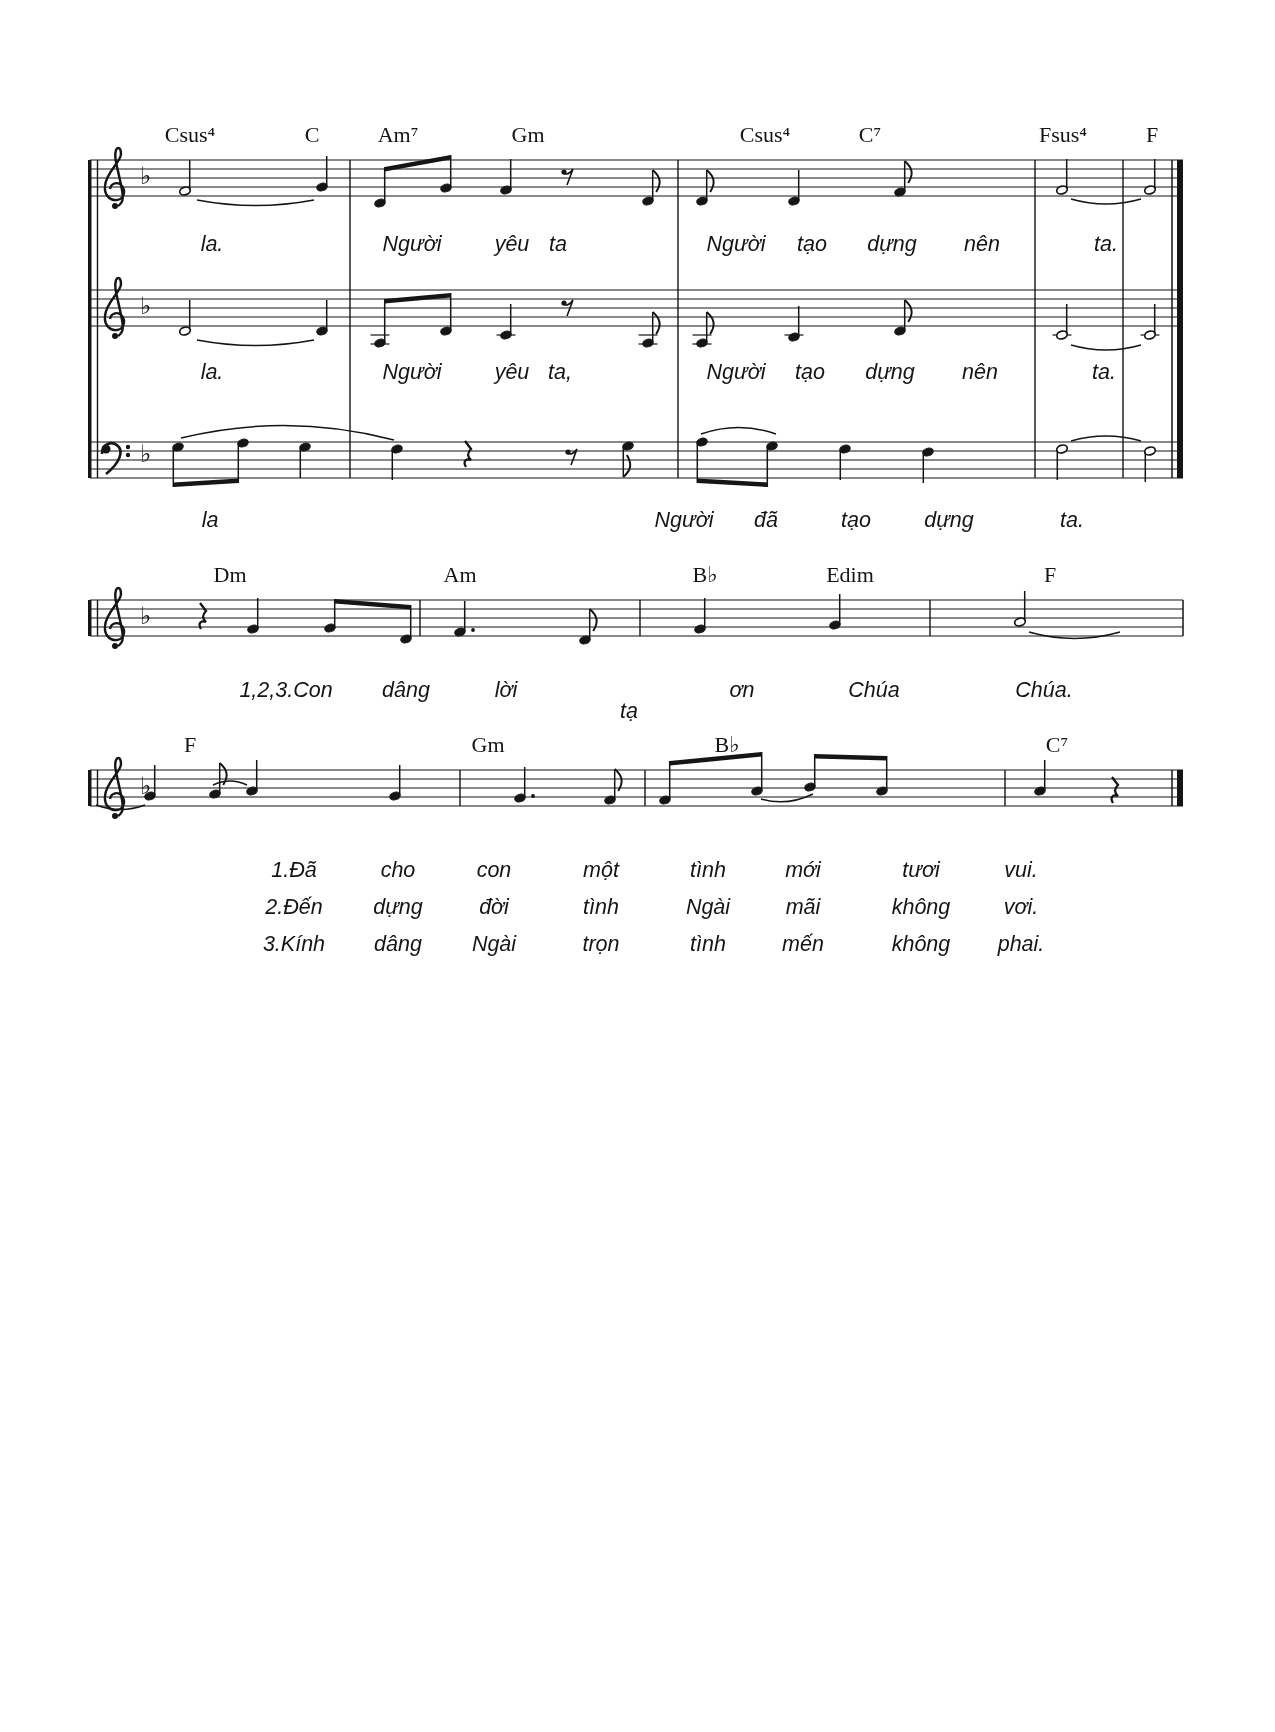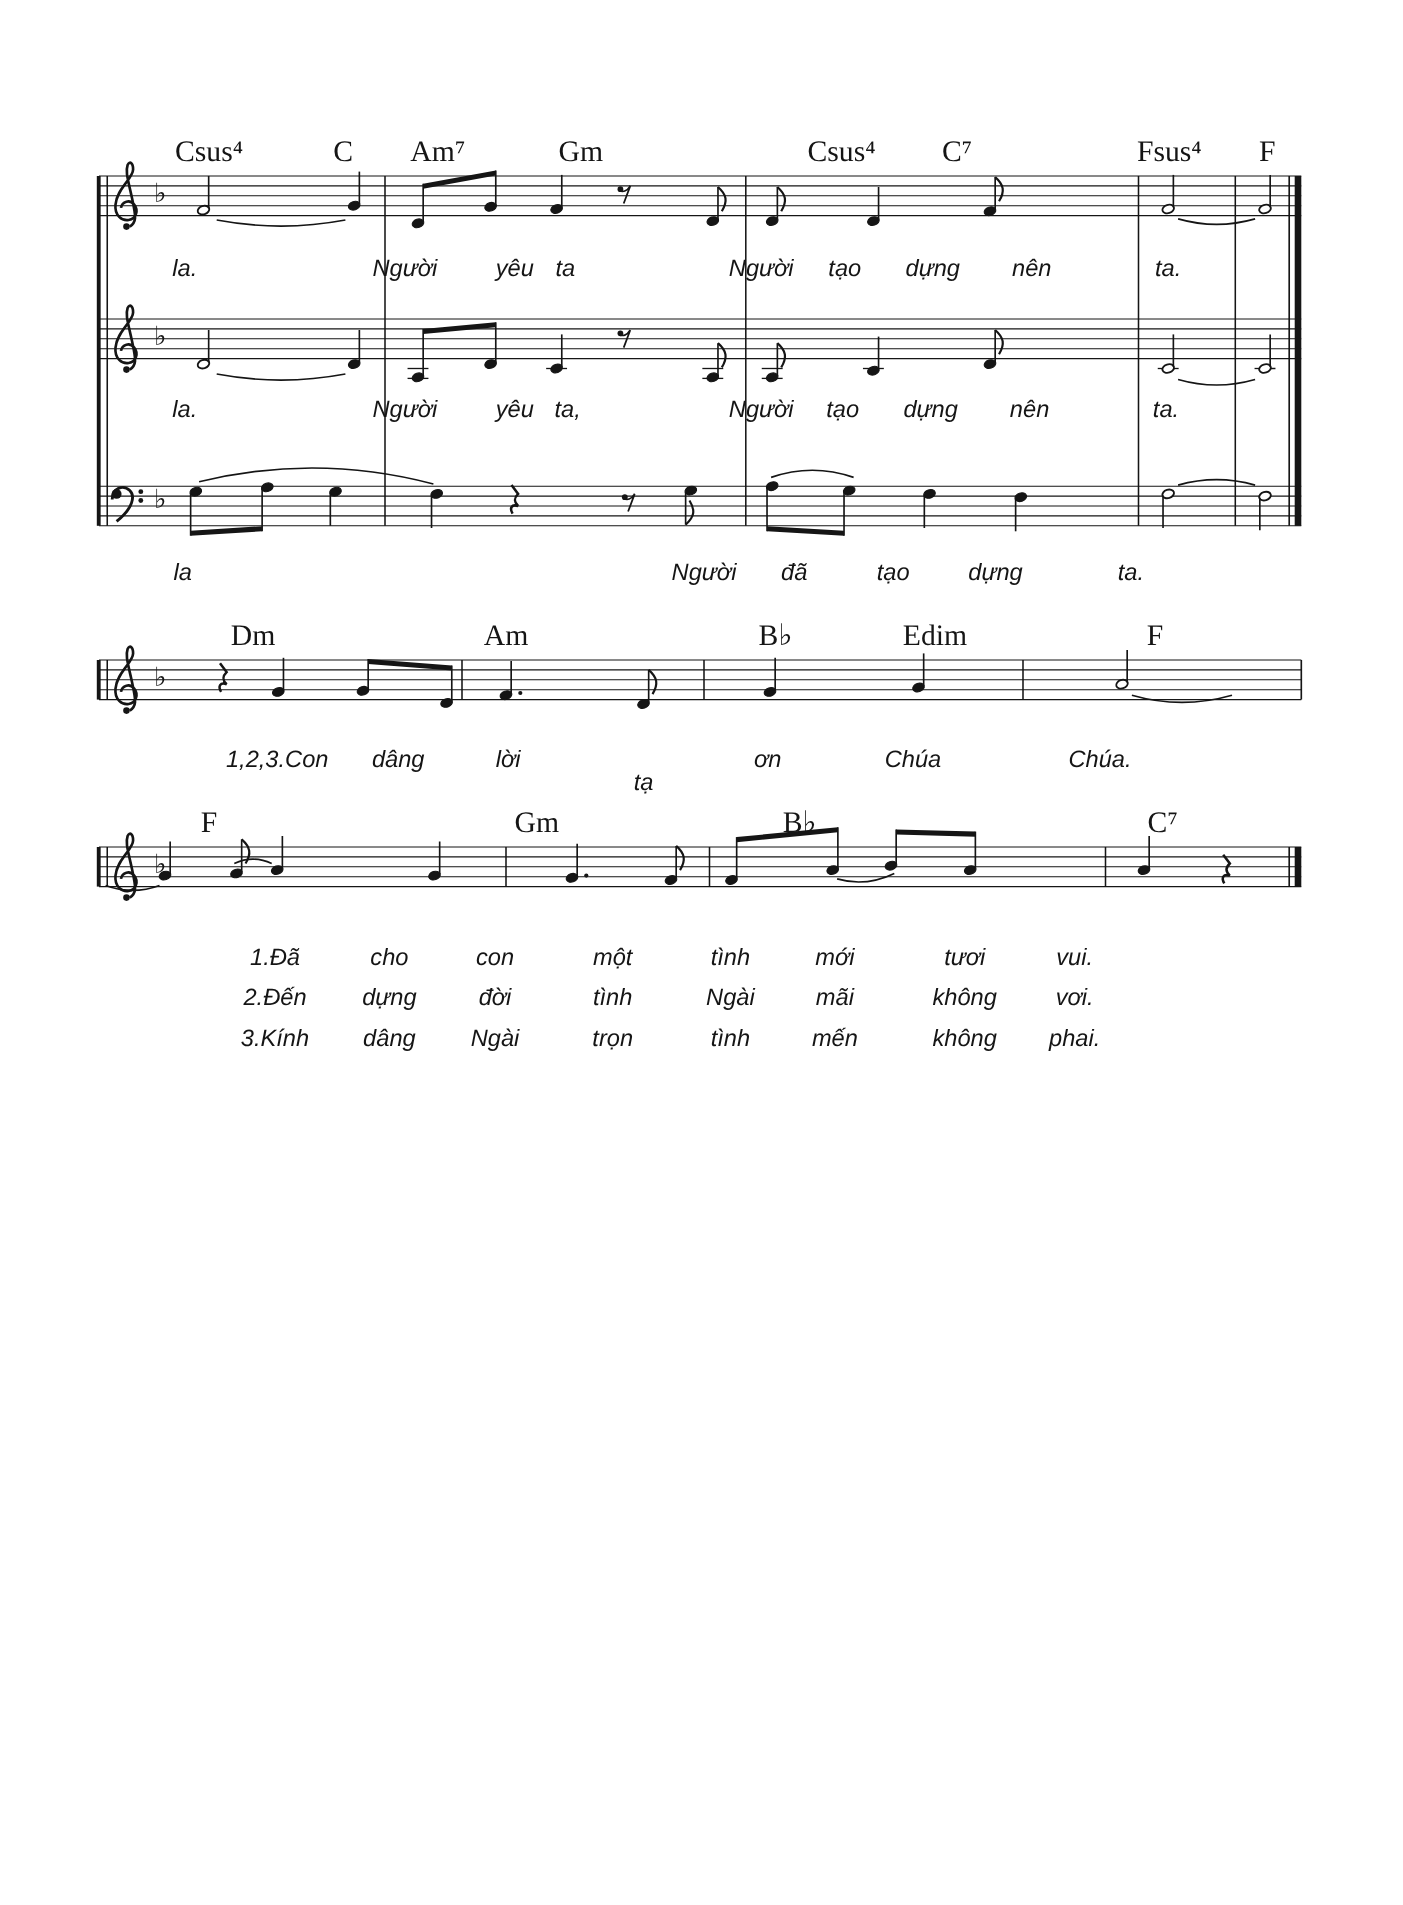--- a/index.html
+++ b/index.html
@@ -1,24 +1,24 @@
 <!DOCTYPE html>
 <html><head>
 <meta charset="utf-8">
 <style>
   html,body{margin:0;padding:0;background:#ffffff;}
   .page{position:relative;width:1275px;height:1732px;background:#ffffff;overflow:hidden;
         font-family:"Liberation Sans",sans-serif;color:#151515;}
   #notation{position:absolute;left:0;top:0;}
   .ch{position:absolute;transform:translateX(-50%);white-space:nowrap;
       font-family:"Liberation Serif","DejaVu Serif","DejaVu Sans",serif;
-      font-size:27px;color:#151515;line-height:1;}
+      font-size:22px;color:#151515;line-height:1;}
   .ly{position:absolute;transform:translateX(-50%);white-space:nowrap;
       font-family:"Liberation Sans","DejaVu Sans",sans-serif;font-style:italic;
-      font-size:21.5px;color:#151515;line-height:1;}
+      font-size:21.5px;color:#151515;line-height:1;margin-left:44px;}
 </style>
 </head>
 <body>
 
 <div class="page">
 
   <svg id="notation" width="1275" height="1732" viewBox="0 0 1275 1732">
       <line x1="90" y1="160" x2="1183" y2="160" stroke="#151515" stroke-width="1"></line>
       <line x1="90" y1="169" x2="1183" y2="169" stroke="#151515" stroke-width="1"></line>
       <line x1="90" y1="178" x2="1183" y2="178" stroke="#151515" stroke-width="1"></line>
@@ -283,21 +283,21 @@
 
   <div>
     <span class="ch" style="left:230px;top:564px">Dm</span>
     <span class="ch" style="left:460px;top:564px">Am</span>
     <span class="ch" style="left:705px;top:564px">B♭</span>
     <span class="ch" style="left:850px;top:564px">Edim</span>
     <span class="ch" style="left:1050px;top:564px">F</span>
   </div>
 
   <div>
-    <span class="ly" style="left:252px;top:680px">1,2,3.Con</span>
+    <span class="ly" style="left:242px;top:680px">1,2,3.Con</span>
     <span class="ly" style="left:362px;top:680px">dâng</span>
     <span class="ly" style="left:462px;top:680px">lời</span>
     <span class="ly" style="left:585px;top:701px">tạ</span>
     <span class="ly" style="left:698px;top:680px">ơn</span>
     <span class="ly" style="left:830px;top:680px">Chúa</span>
     <span class="ly" style="left:1000px;top:680px">Chúa.</span>
   </div>
 
   <div>
     <span class="ch" style="left:190px;top:734px">F</span>

